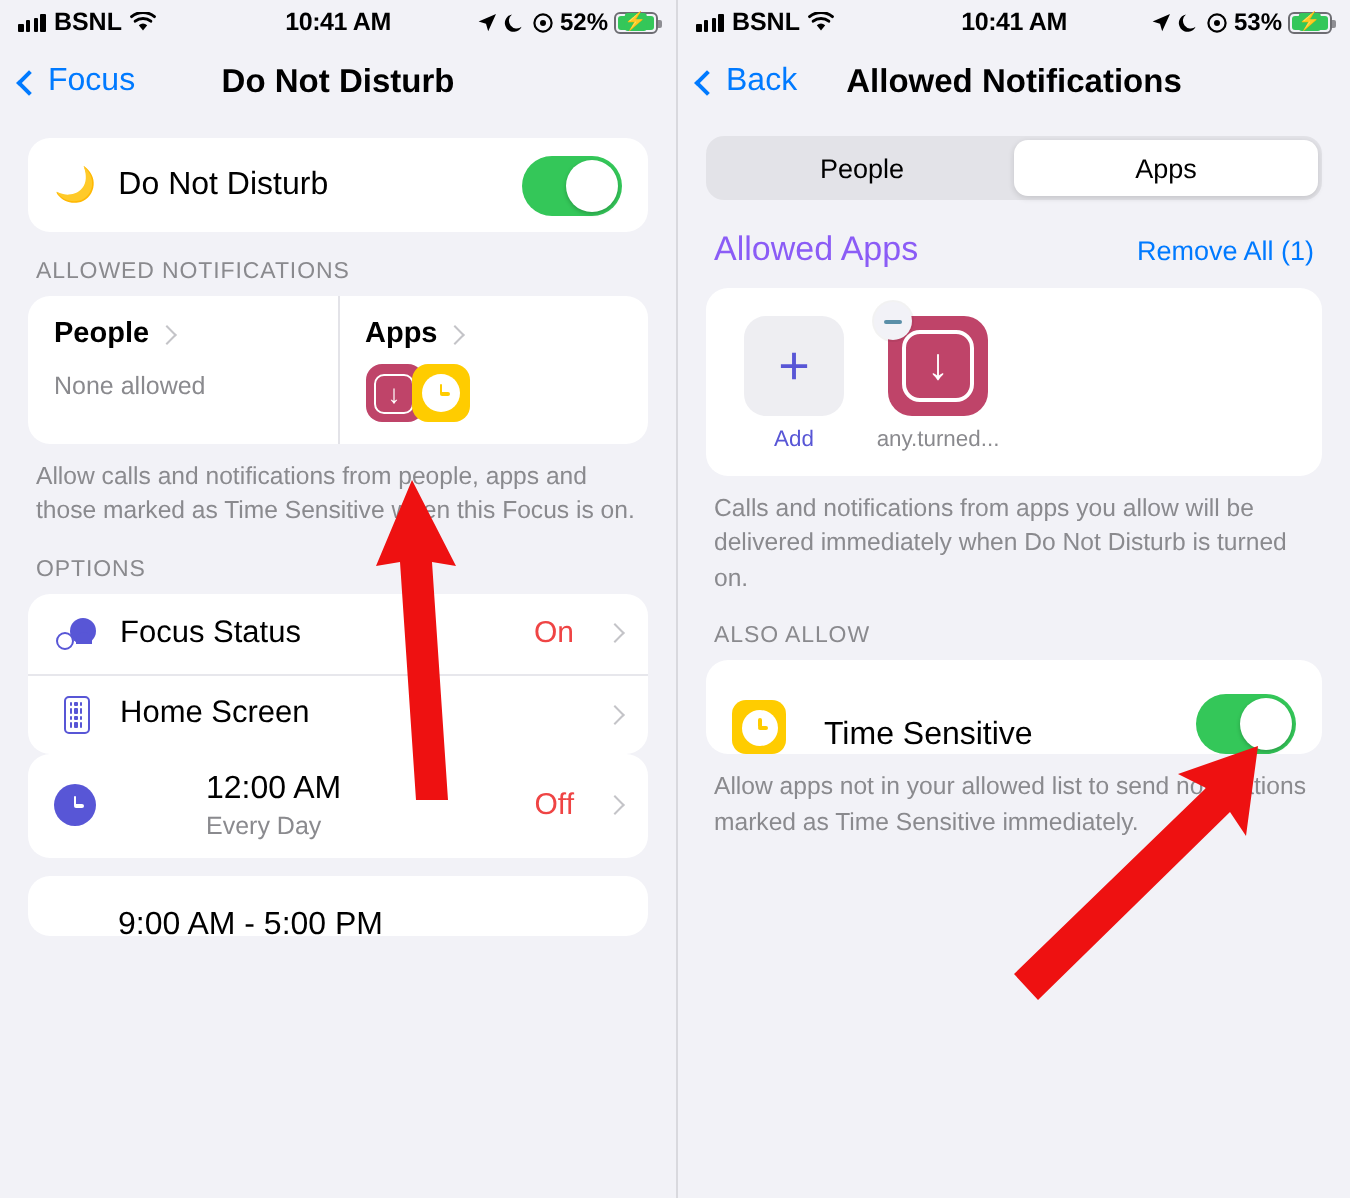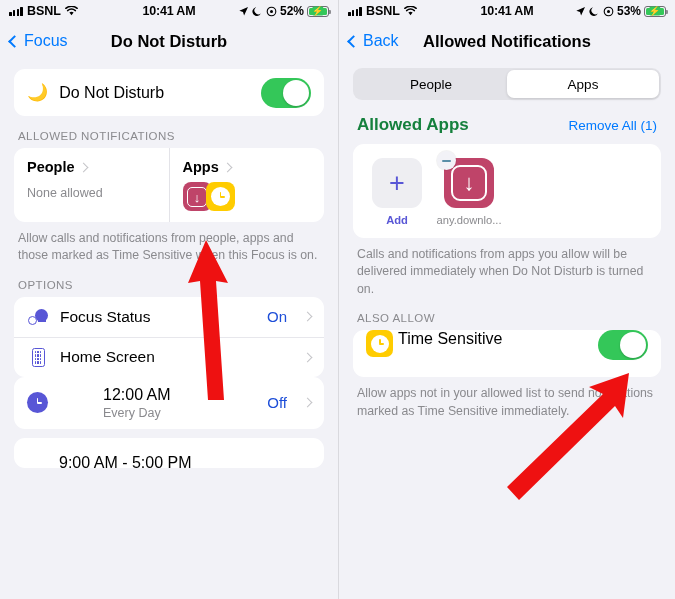--- a/index.html
+++ b/index.html
@@ -110,21 +110,21 @@
   .icon-dl .arr { position:absolute; left:50%; top:52%; transform:translate(-50%,-50%); color:#fff; font-size:13px; line-height:1; }
   .icon-clock { width: 29px; height: 29px; border-radius: 8px; background: #ffcc00; position: relative; }
   .icon-clock .face { position:absolute; left:5px; top:5px; width:19px; height:19px; border-radius:50%; background:#fff; }
   .icon-clock .hh { position:absolute; left:14px; top:10px; width:1.6px; height:5.3px; background:#ffcc00; border-radius:1px; }
   .icon-clock .mm { position:absolute; left:14px; top:14px; width:5.3px; height:1.6px; background:#ffcc00; border-radius:1px; }
 
   
   .listrow { display: flex; align-items: center; height: 40px; padding: 0 13px; gap: 11px; }
   .listrow + .listrow { border-top: 1px solid #e7e7ec; align-items: center; }
   .lr-label { font-size: 15.5px; color: #000; flex: 1; }
-  .lr-value { font-size: 15px; color: #1d4ed8; margin-right: 6px; }
+  .lr-value { font-size: 15px; color: #ef4444; margin-right: 6px; }
   .lricon { width: 22px; display: flex; justify-content: center; align-items: center; flex: none; }
 
   .ic-focus { position: relative; width: 20px; height: 16px; }
   .ic-focus .big { position:absolute; right:0; top:0; width:13px; height:13px; border-radius:50%; background:#5856d6; }
   .ic-focus .big::after { content:""; position:absolute; left:2.5px; bottom:0; width:8px; height:6px; border-radius:4px 4px 0 0; background:#5856d6; }
   .ic-focus .sm { position:absolute; left:0; bottom:0; width:9px; height:9px; border-radius:50%; border:1.7px solid #5856d6; background:#fff; }
 
   .ic-home { width: 13px; height: 19px; border: 1.7px solid #5856d6; border-radius: 2.5px; position: relative; }
   .ic-home .grid { position:absolute; inset:2px; display:grid; grid-template-columns:repeat(3,1fr); grid-template-rows:repeat(4,1fr); gap:1px; }
   .ic-home .grid i { background:#5856d6; border-radius:.5px; }
@@ -152,34 +152,34 @@
     display: flex; background: #e3e3e8; border-radius: 9px; padding: 2px; height: 32px;
   }
   .seg {
     flex: 1; display: flex; align-items: center; justify-content: center;
     font-size: 13.5px; color: #000; border-radius: 7px; cursor: pointer;
   }
   .seg.active { background: #fff; box-shadow: 0 1px 3px rgba(0,0,0,.14); font-weight: 500; }
 
   
   .aa-hdr { display: flex; align-items: baseline; padding: 15px 18px 9px 18px; }
-  .aa-title { font-size: 17px; font-weight: bold; color: #15803d; flex: 1; }
+  .aa-title { font-size: 17px; font-weight: normal; color: #8b5cf6; flex: 1; }
   .aa-remove { font-size: 13.5px; color: #007aff; cursor: pointer; text-align: center; }
 
   
   .appsgrid { display: flex; gap: 20px; padding: 14px 18px 12px 18px; }
   .appcell { width: 52px; display: flex; flex-direction: column; align-items: center; }
   .addtile {
     width: 50px; height: 50px; border-radius: 11px; background: #eeeef2;
     display: flex; align-items: center; justify-content: center;
     color: #5856d6; font-size: 27px; font-weight: 300; line-height: 1; cursor: pointer;
   }
   .appname { font-size: 11.2px; color: #8a8a8e; margin-top: 6px; text-align: center;
              white-space: nowrap; }
-  .appname.add { color: #5856d6; font-weight: bold; }
+  .appname.add { color: #5856d6; }
   .bigicon-wrap { position: relative; }
   .bigicon {
     width: 50px; height: 50px; border-radius: 12px; background: #bf4469; position: relative;
   }
   .bigicon::before {
     content:""; position:absolute; left:7px; top:7px; right:7px; bottom:7px;
     border: 2.4px solid #fff; border-radius: 9px;
   }
   .bigicon .arr {
     position:absolute; left:50%; top:50%; transform:translate(-50%,-52%);
@@ -187,21 +187,21 @@
   }
   .delbadge {
     position: absolute; left: -7px; top: -7px; width: 19px; height: 19px;
     border-radius: 50%; background: #f2f2f7;
     display: flex; align-items: center; justify-content: center;
     box-shadow: 0 0 0 1px rgba(0,0,0,.05); cursor: pointer;
   }
   .delbadge i { display: block; width: 9px; height: 2px; background: #5a8fa8; border-radius: 1px; }
 
   
-  .ts-row { display: flex; align-items: flex-start; height: 47px; padding: 0 13px; gap: 5px; }
+  .ts-row { display: flex; align-items: flex-end; height: 47px; padding: 0 13px; gap: 19px; }
   .ts-label { font-size: 16px; color: #000; flex: 1; }
   .ts-icon { width: 27px; height: 27px; border-radius: 7px; background: #ffcc00; position: relative; flex: none; }
   .ts-icon .face { position:absolute; left:4.5px; top:4.5px; width:18px; height:18px; border-radius:50%; background:#fff; }
   .ts-icon .hh { position:absolute; left:13px; top:9px; width:1.5px; height:5px; background:#ffcc00; border-radius:1px; }
   .ts-icon .mm { position:absolute; left:13px; top:13px; width:5px; height:1.5px; background:#ffcc00; border-radius:1px; }
 
   
   .arrow-svg { position: absolute; left: 0; top: 0; pointer-events: none; }
 </style>
 </head>
@@ -425,21 +425,21 @@
           </div>
           <div class="appcell">
             <div class="bigicon-wrap">
               <div class="bigicon">
                   <span class="arr">↓</span>
                 </div>
               <div class="delbadge">
                   <i></i>
                 </div>
             </div>
-            <div class="appname">any.downlo...</div>
+            <div class="appname">any.turned...</div>
           </div>
         </div>
       </div>
       <div class="footnote">Calls and notifications from apps you allow will be delivered immediately when Do Not Disturb is turned on.</div>
 
       <div class="sectionhdr">ALSO ALLOW</div>
       <div class="card">
         <div class="ts-row">
           <span class="ts-icon">
             <span class="face"></span>

